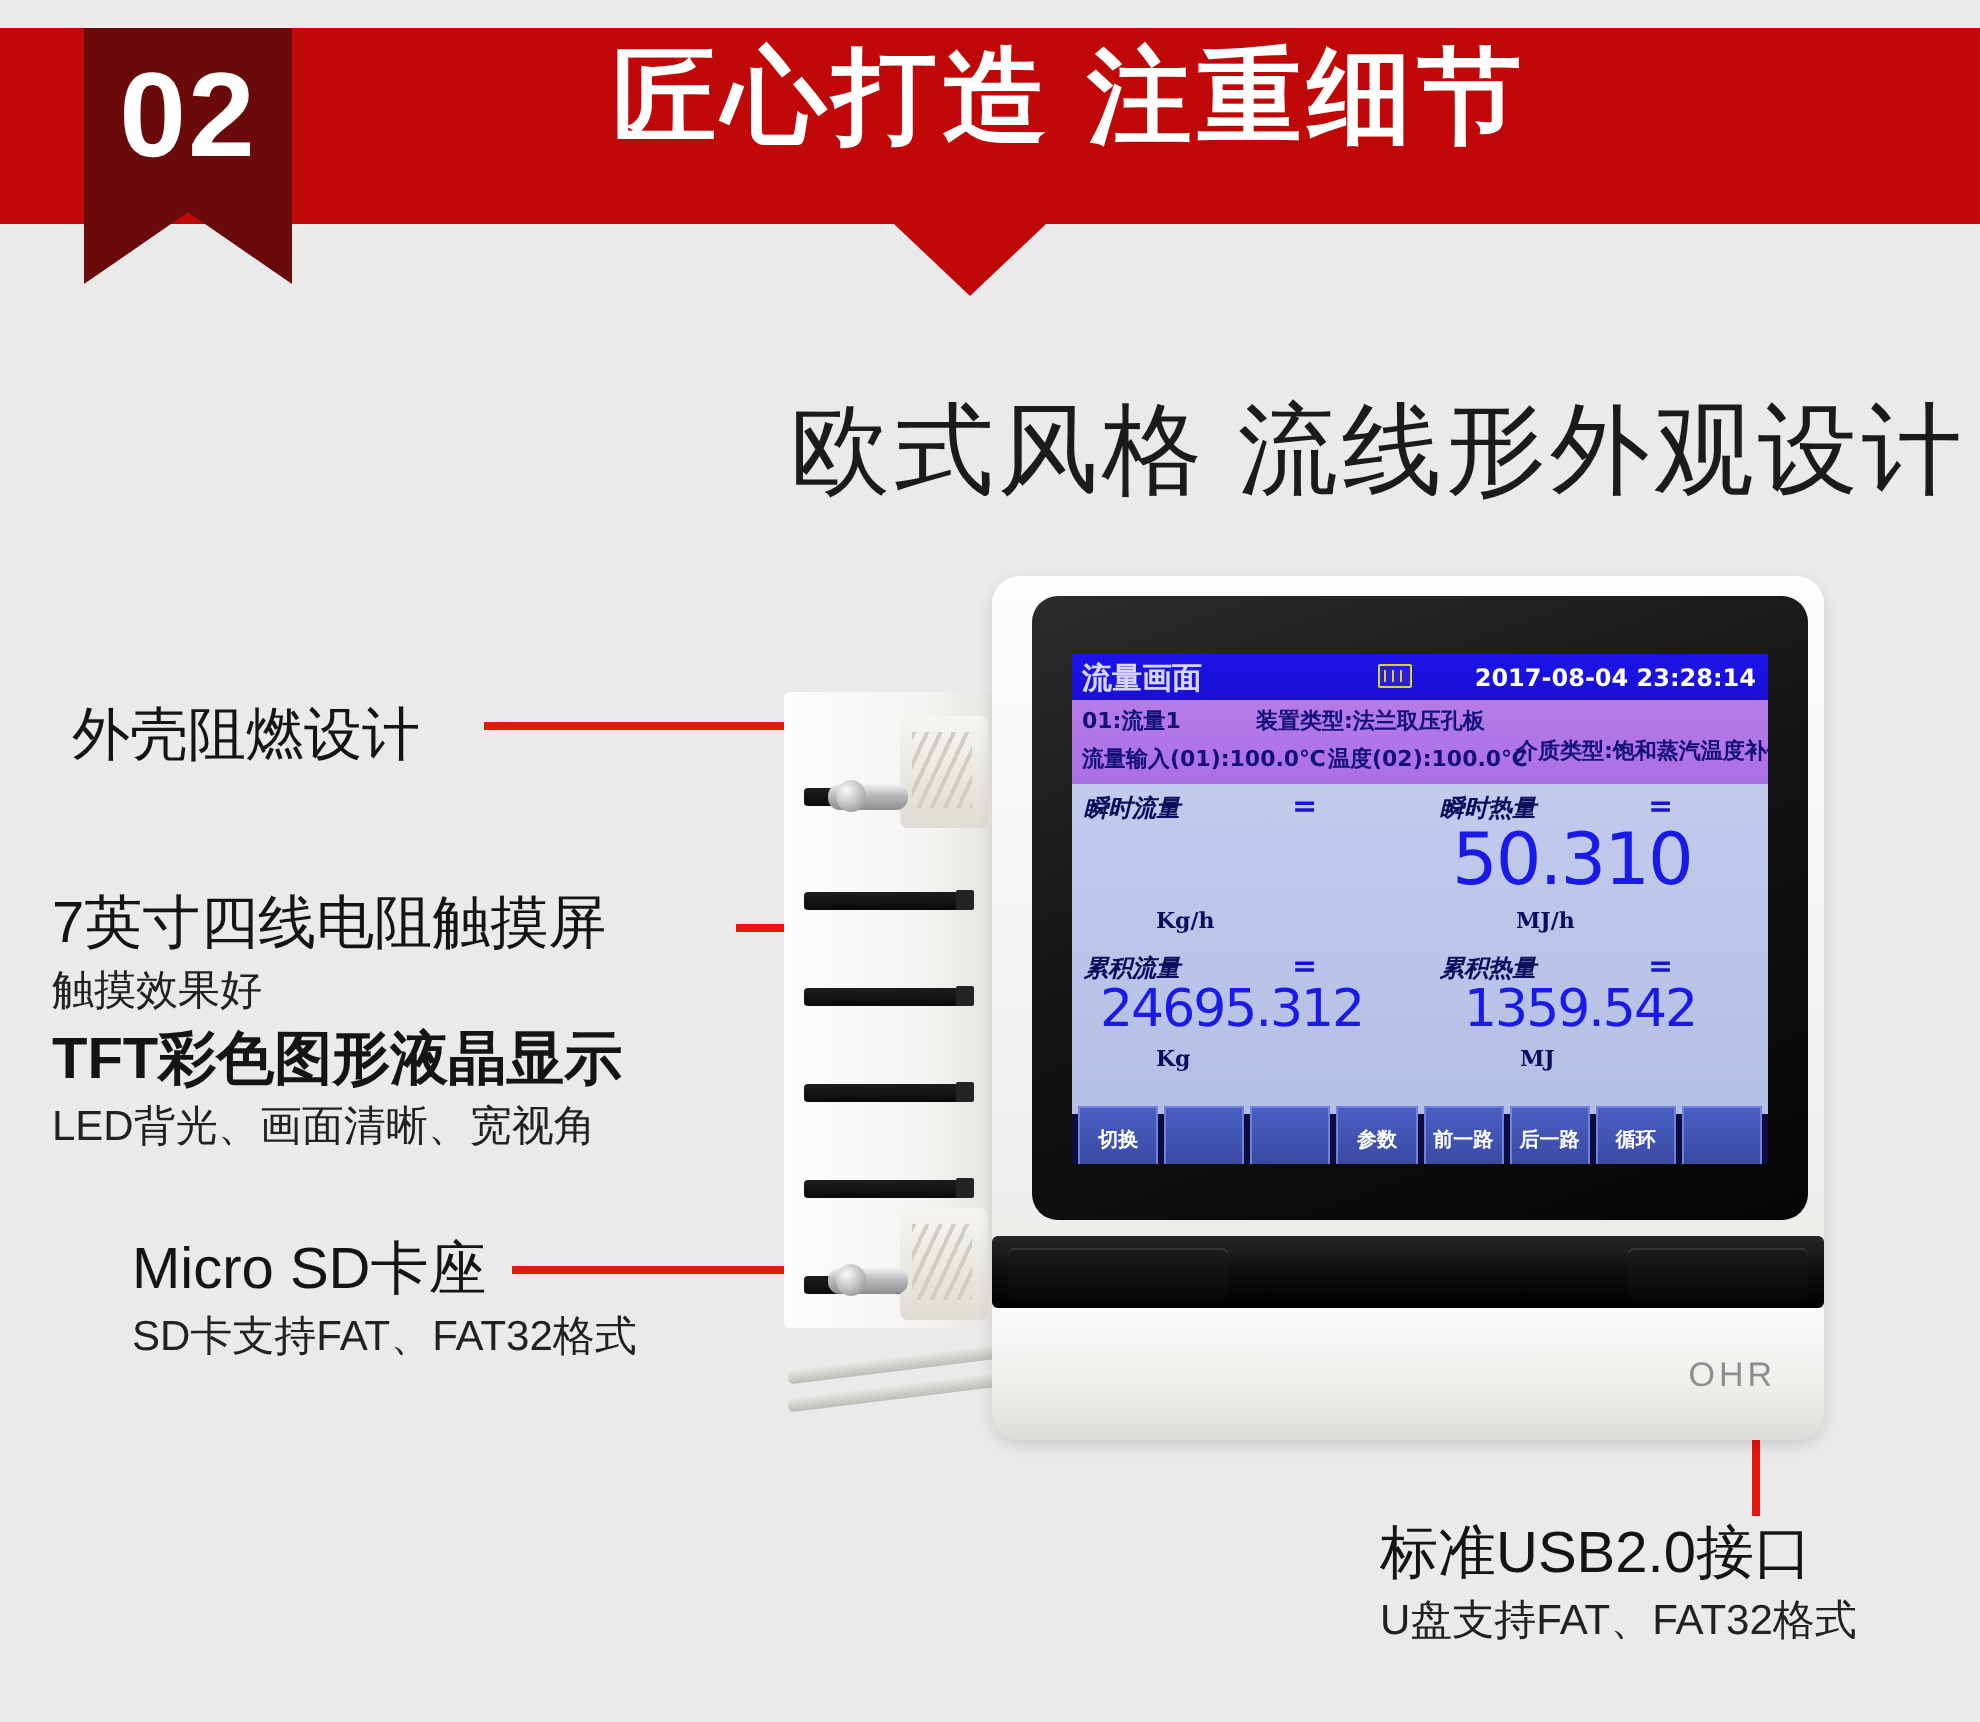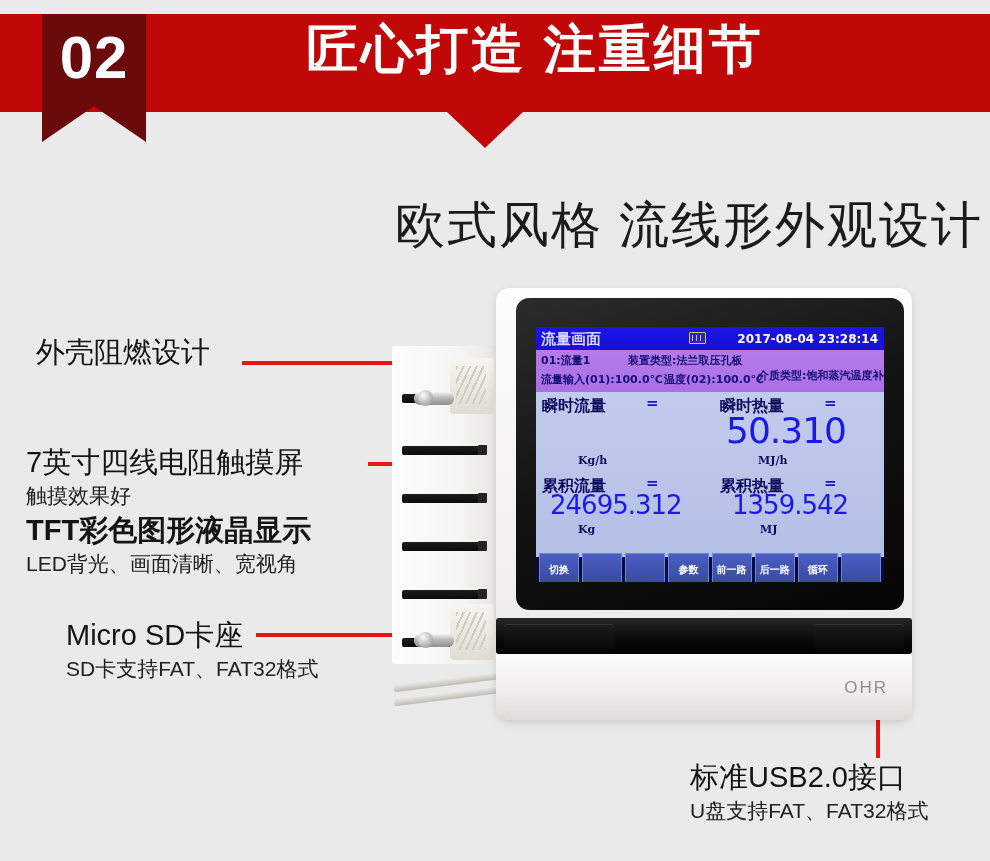--- a/index.html
+++ b/index.html
@@ -54,21 +54,21 @@
   .callout { position:absolute; }
   .callout .big {
     font-size:29px; font-weight:normal; color:#141414;
     white-space:nowrap; line-height:38px;
   }
   .callout .big.bold { font-weight:bold; }
   .callout .small {
     font-size:21px; color:#212121; white-space:nowrap; line-height:30px;
   }
 
-  #c-flame { left:36px; top:333px; }
+  #c-flame { left:36px; top:349px; }
   #c-touch { left:26px; top:443px; }
   #c-sd    { left:66px; top:616px; }
   #c-usb   { left:690px; top:758px; }
 
   
   .lead-line { position:absolute; background:#e8160c; }
   .lead-dot  { position:absolute; width:15px; height:15px;
                border-radius:50%; background:#e8160c; }
 
   #lead1 { left:242px; top:361px; width:190px; height:4px; }
@@ -175,22 +175,22 @@
   #info-ch   { left:5px;   top:3px; }
   #info-dev  { left:92px;  top:3px; }
   #info-med  { left:222px; top:18px; font-size:10px; }
   #info-in   { left:5px;   top:22px; }
   #info-temp { left:128px; top:22px; }
 
   
   #lcd-body { position:relative; height:165px;
               background:linear-gradient(180deg,#c2cbec,#b4bfe6); }
   .dlabel {
-    position:absolute; font-size:16px; font-weight:bold; color:#0d0d5e;
-    font-family:"DejaVu Sans",sans-serif; white-space:nowrap;
+    position:absolute; font-size:12px; font-weight:bold; color:#0d0d5e;
+    font-family:"DejaVu Sans",sans-serif; white-space:nowrap;font-style:italic;
   }
   .deq {
     position:absolute; font-size:15px; font-weight:bold; color:#1414d0;
     font-family:"DejaVu Sans",sans-serif;
   }
   .dval {
     position:absolute; font-size:36px; font-weight:normal; color:#1a1ae8;
     font-family:"DejaVu Sans",sans-serif; letter-spacing:-1px; white-space:nowrap;
   }
   .dval.small { font-size:26px; }

